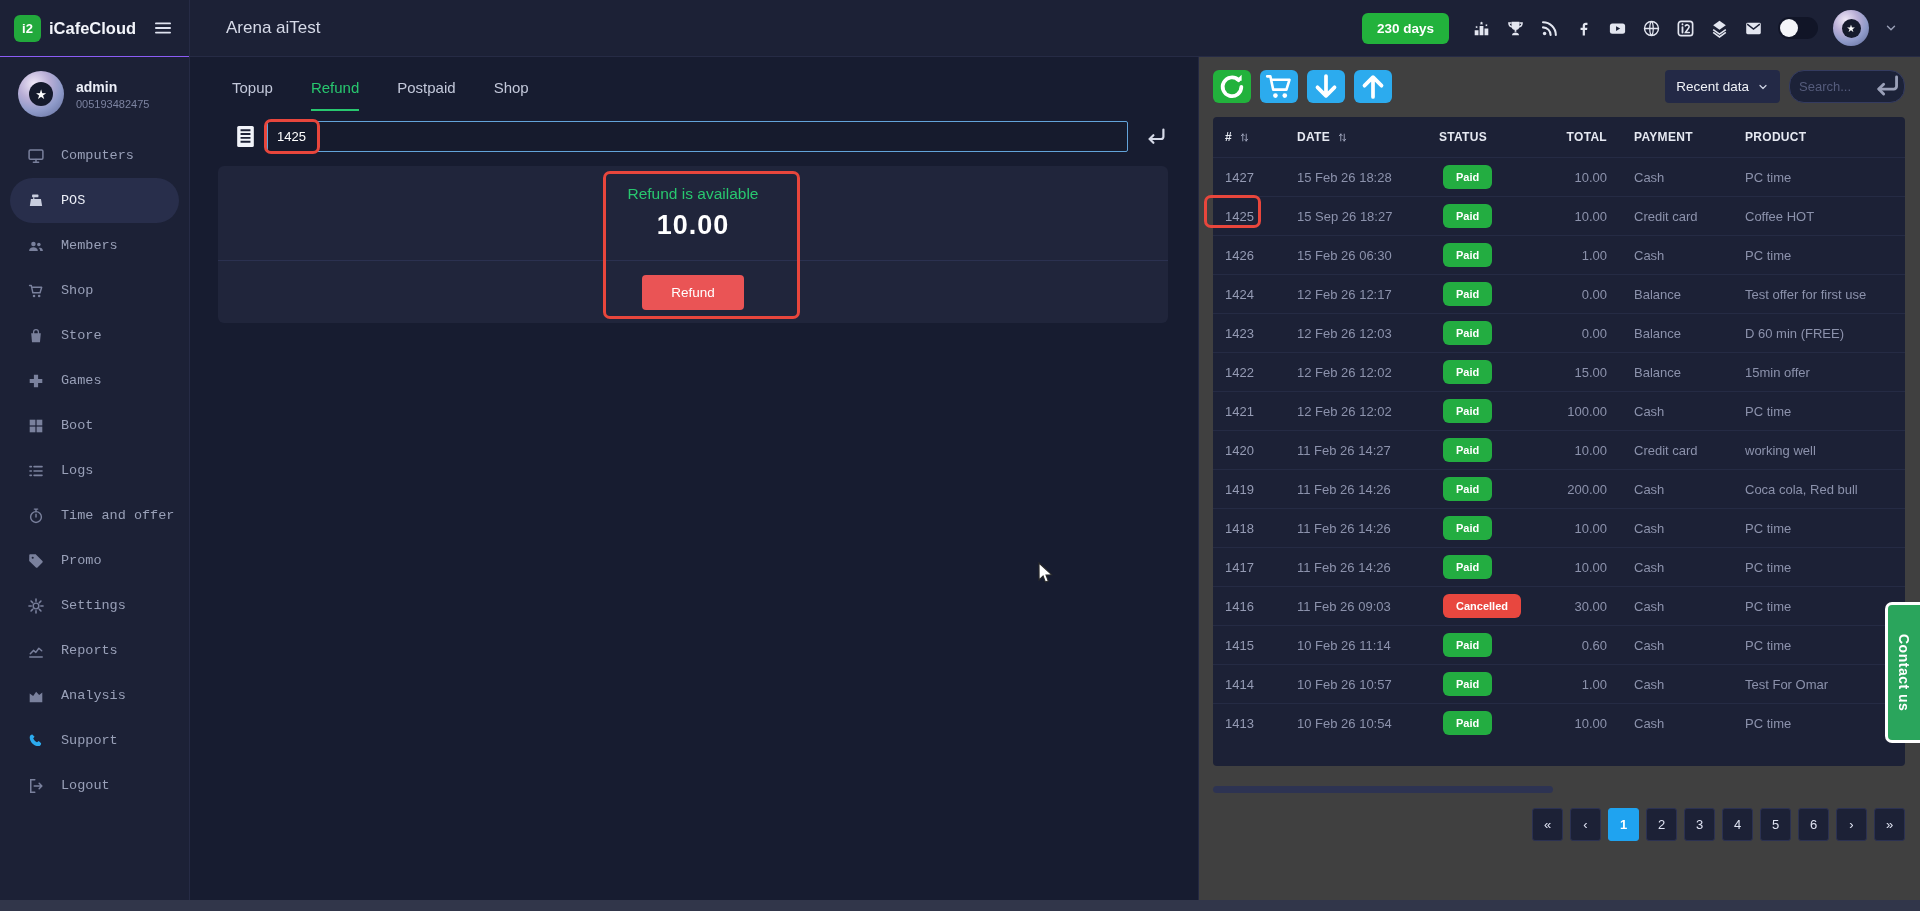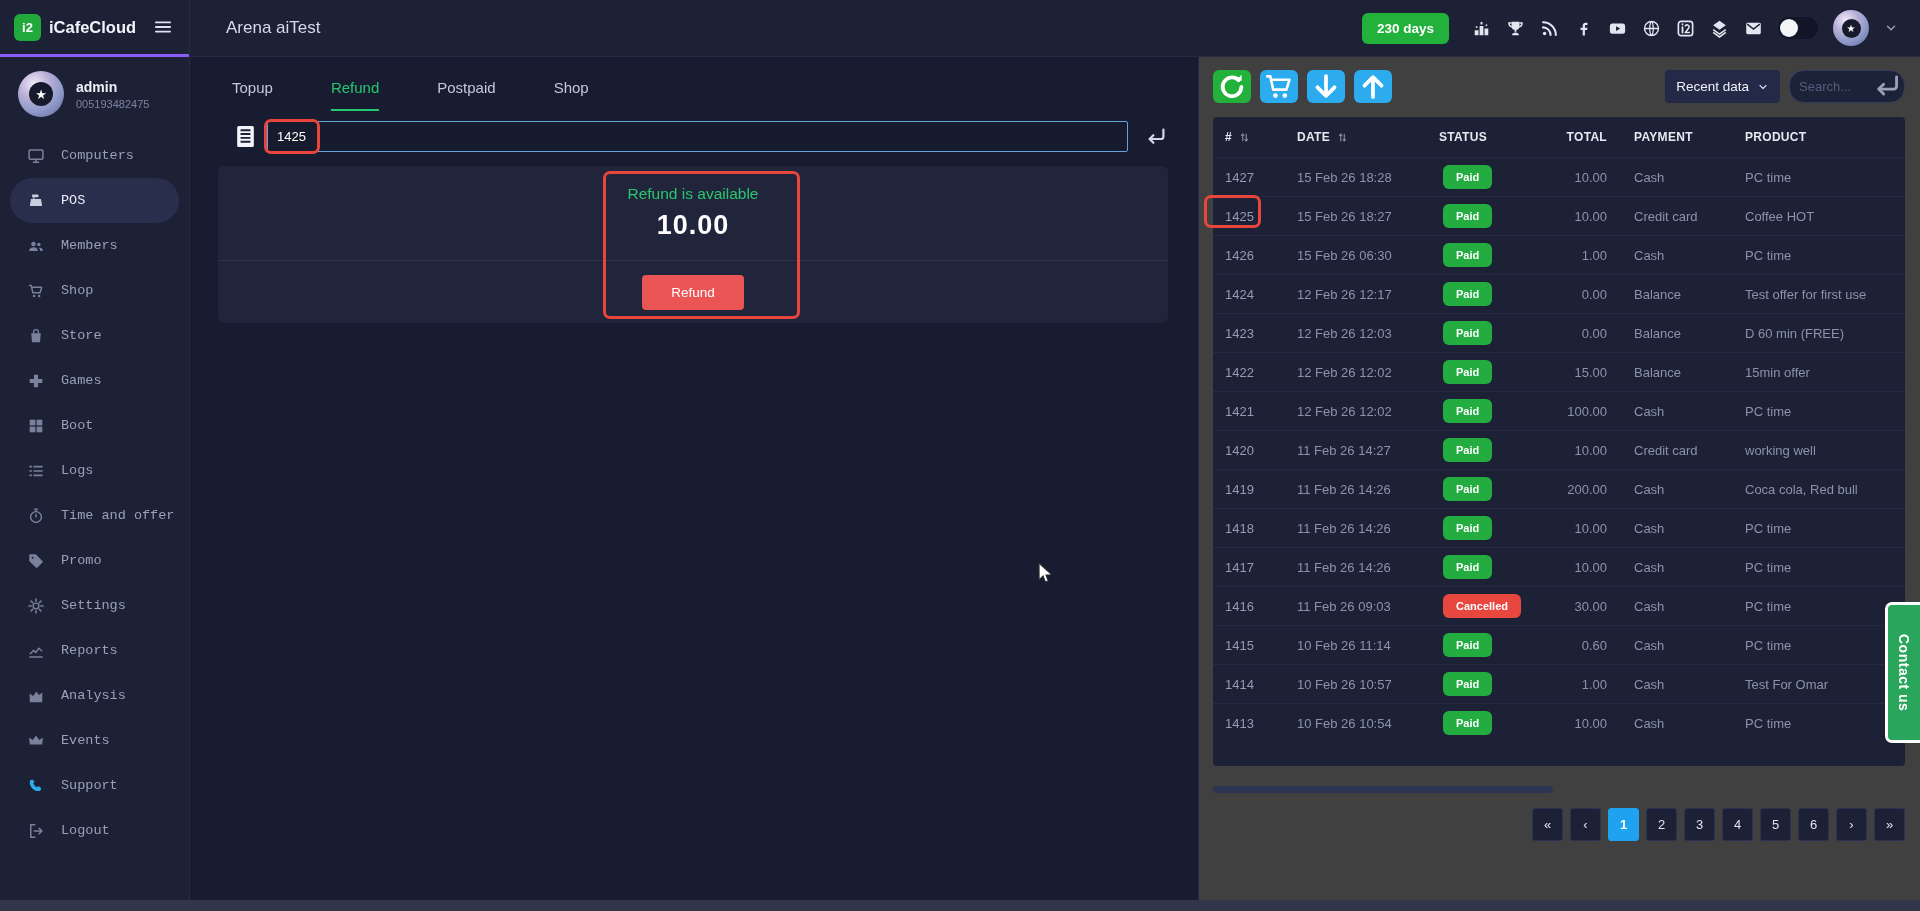--- a/index.html
+++ b/index.html
@@ -4,21 +4,21 @@
 <title>iCafeCloud POS</title>
 <style>
   * { margin:0; padding:0; box-sizing:border-box; }
   html,body { width:1920px; height:911px; overflow:hidden; }
   body { font-family:"Liberation Sans", sans-serif; background:#171c30; color:#e9ecf6; position:relative; }
 
   .app { display:grid; width:1920px; height:911px; grid-template-columns:190px 1008px 722px; grid-template-rows:57px 854px; }
 
   
   .sidebar { grid-row:1/3; grid-column:1; background:#1c2136; border-right:1px solid #262b45; }
-  .brand-row { height:57px; display:flex; align-items:center; justify-content:space-between; padding:0 16px 0 14px; border-bottom:3px solid #8b5cf6; }
+  .brand-row { height:57px; display:flex; align-items:center; justify-content:space-between; padding:0 16px 0 14px; border-bottom:1px solid #8b5cf6; }
   .brand { display:flex; align-items:center; gap:8px; cursor:pointer; }
   .brand-mark { width:27px; height:27px; background:#22a93c; border-radius:6px; color:#fff; font-weight:bold; font-size:13px; display:grid; place-items:center; }
   .brand-text { font-size:16.5px; font-weight:bold; color:#f2f4fa; }
   .hamburger { width:20px; height:20px; color:#dfe3f0; cursor:pointer; }
   .user-row { display:flex; align-items:center; gap:12px; padding:14px 18px 8px; cursor:pointer; }
   .avatar { width:46px; height:46px; border-radius:50%; flex:none;
             background:radial-gradient(circle at 35% 28%, #f0e9f8 0%, #b9aed6 35%, #8e9ac9 62%, #5d6795 100%);
             display:grid; place-items:center; }
   .medal { width:24px; height:24px; border-radius:50%; background:#151a2c; color:#fff; display:grid; place-items:center; font-size:13px; }
   .avatar-sm { width:36px; height:36px; } .avatar-sm .medal { width:19px; height:19px; font-size:10px; }
@@ -37,21 +37,21 @@
   .top-right { margin-left:auto; display:flex; align-items:center; gap:15px; }
   .days-badge { background:#22b23c; color:#fff; font-size:13.5px; font-weight:bold; padding:8px 15px; border-radius:6px; margin-right:8px; cursor:pointer; }
   #header-icons { display:flex; align-items:center; gap:15px; }
   .hicon { width:19px; height:19px; color:#e3e6f0; cursor:pointer; }
   .toggle { width:40px; height:22px; background:#111527; border-radius:11px; position:relative; cursor:pointer; flex:none; }
   .toggle .knob { position:absolute; left:2px; top:2px; width:18px; height:18px; border-radius:50%; background:#f4f5f9; }
   .chev { width:14px; height:14px; color:#9aa0b8; cursor:pointer; }
 
   
   .content { grid-row:2; grid-column:2; padding:0 30px 0 28px; }
-  .tabs { display:flex; gap:58px; padding:22px 0 0 14px; }
+  .tabs { display:flex; gap:38px; padding:22px 0 0 14px; }
   .tab { font-size:15px; color:#c3c8da; padding-bottom:13px; cursor:pointer; }
   .tab.active { color:#28c76f; border-bottom:2px solid #28c76f; }
   .order-row { display:flex; align-items:center; margin-top:10px; padding-left:14px; gap:8px; }
   .receipt-btn { width:27px; height:27px; flex:none; cursor:pointer; }
   .order-input { flex:1; height:31px; background:#161b2d; border:1px solid #63a4da; border-radius:2px; color:#fff; font-size:13px; padding:0 9px; font-family:inherit; }
   .enter-ic { width:24px; height:24px; color:#d6dae8; margin-left:8px; cursor:pointer; flex:none; }
   .refund-card { margin-top:14px; background:#20253b; border-radius:6px; height:157px; text-align:center; padding-top:19px; }
   .refund-msg { color:#28c76f; font-size:15.5px; }
   .refund-amount { color:#fff; font-size:27px; font-weight:bold; margin-top:7px; letter-spacing:1px; }
   .refund-divider { border-top:1px solid #2b3150; margin-top:19px; }
@@ -247,28 +247,20 @@
           </span>
           <span class="si-label">Reports</span>
         </div>
         <div class="side-item">
           <span class="si-icon">
             <svg viewBox="0 0 24 24">
               <path d="M3.6 20.4V8.6l4.6 3.4 4-5.6 4 4.2 4.2-3.2v13z" fill="currentColor"></path>
             </svg>
           </span>
           <span class="si-label">Analysis</span>
-        </div>
-        <div class="side-item">
-          <span class="si-icon">
-            <svg viewBox="0 0 24 24">
-              <path d="M3.4 19h17.2M3.8 16.6L2.8 7.4l4.9 3.4L12 4.6l4.3 6.2 4.9-3.4-1 9.2z" fill="currentColor"></path>
-            </svg>
-          </span>
-          <span class="si-label">Events</span>
         </div>
         <div class="side-item accent">
           <span class="si-icon">
             <svg viewBox="0 0 24 24">
               <path d="M7.1 3.2l3 3.1-1.9 2.4a12.3 12.3 0 005.1 5.1l2.4-1.9 3.1 3c.3 1.9-1.2 3.9-3.6 3.9-6.3-.3-11.3-5.3-11.6-11.6 0-2.3 1.6-4 3.5-4z" fill="currentColor"></path>
             </svg>
           </span>
           <span class="si-label">Support</span>
         </div>
         <div class="side-item">
@@ -456,21 +448,21 @@
           <div class="trow">
             <div class="col-id">1427</div>
             <div class="col-date">15 Feb 26 18:28</div>
             <div class="col-status"><span class="badge paid">Paid</span></div>
             <div class="col-total">10.00</div>
             <div class="col-payment">Cash</div>
             <div class="col-product">PC time</div>
           </div>
           <div class="trow">
             <div class="col-id">1425</div>
-            <div class="col-date">15 Feb 26 18:27</div>
+            <div class="col-date">15 Sep 26 18:27</div>
             <div class="col-status"><span class="badge paid">Paid</span></div>
             <div class="col-total">10.00</div>
             <div class="col-payment">Credit card</div>
             <div class="col-product">Coffee HOT</div>
           </div>
           <div class="trow">
             <div class="col-id">1426</div>
             <div class="col-date">15 Feb 26 06:30</div>
             <div class="col-status"><span class="badge paid">Paid</span></div>
             <div class="col-total">1.00</div>

